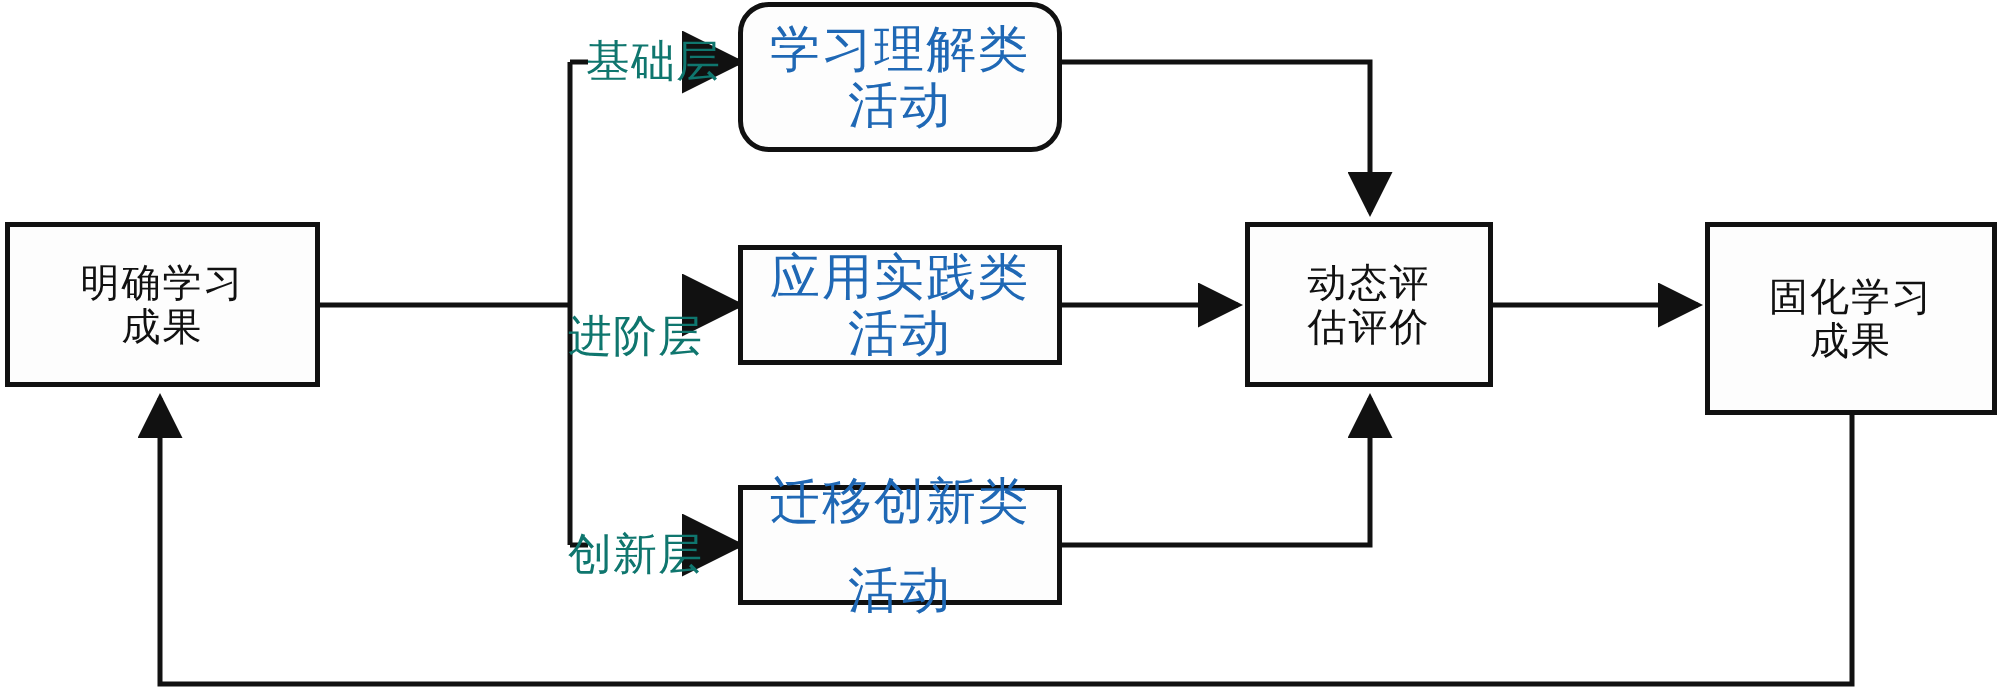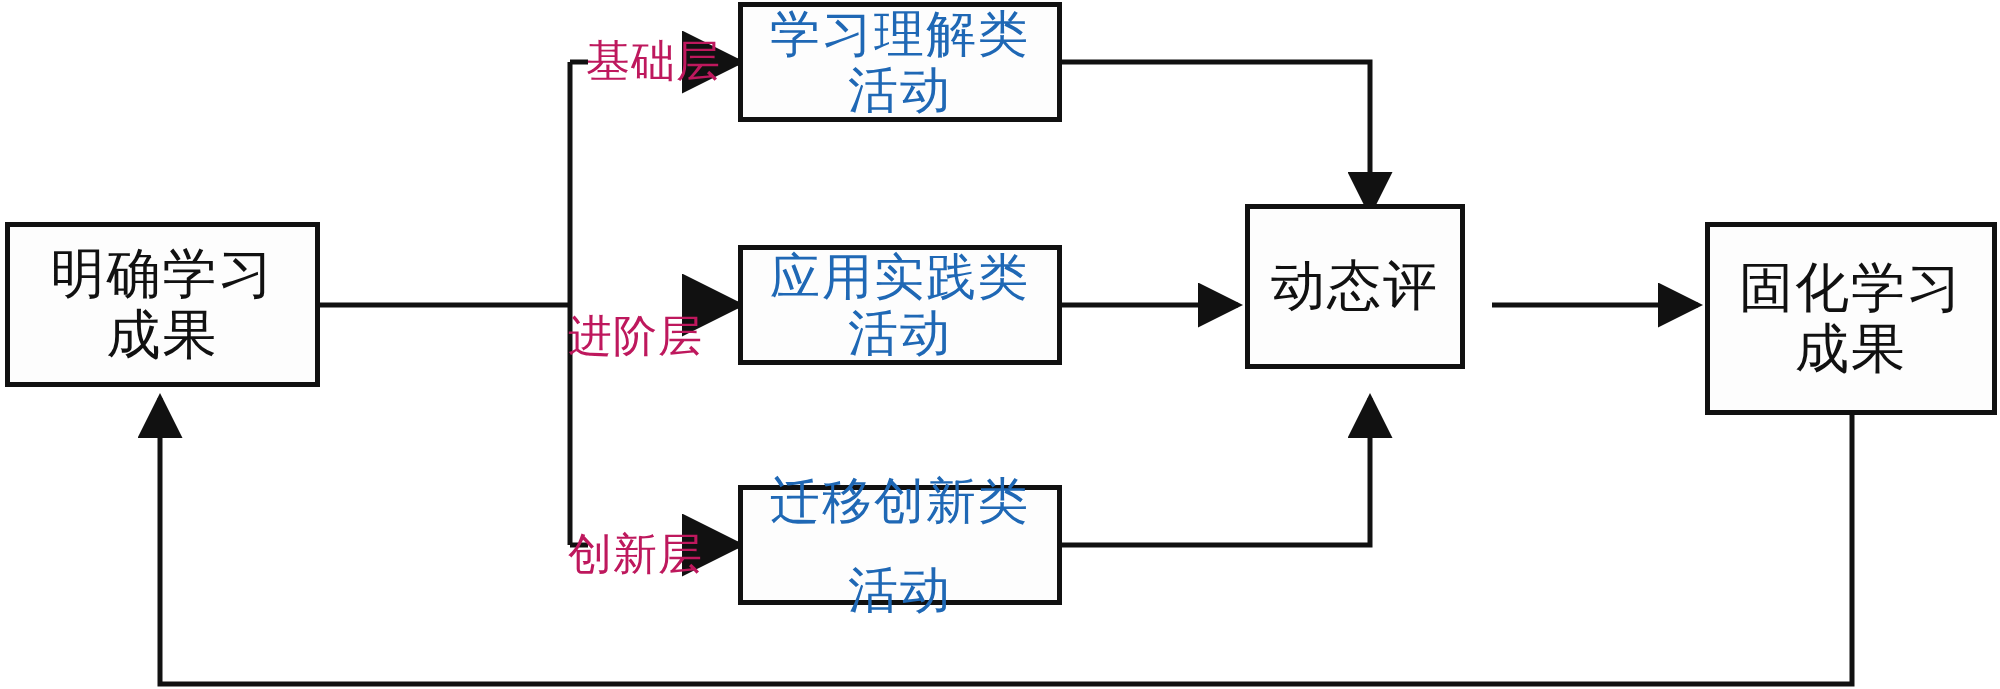--- a/index.html
+++ b/index.html
@@ -32,30 +32,30 @@
     display: flex;
     flex-direction: column;
     align-items: center;
     justify-content: center;
     text-align: center;
     line-height: 1.12;
     letter-spacing: 2px;
   }
   .node-dark {
     color: #111111;
-    font-size: 54px;
+    font-size: 39px;
   }
   .node-blue {
     color: #1f68b5;
     font-size: 50px;
   }
   .node-line { display: block; white-space: nowrap; }
   .edge-label {
     position: absolute;
-    color: #be185d;
+    color: #0f766e;
     font-size: 44px;
     letter-spacing: 1px;
     white-space: nowrap;
     line-height: 1;
   }
 </style>
 </head>
 <body>
 
 <div id="canvas">
@@ -91,37 +91,38 @@
     <line x1="1492" y1="305" x2="1698" y2="305" stroke="#111111" stroke-width="5" marker-end="url(#arrowR)"></line>
 
     <path d="M1852,387 L1852,684 L160,684 L160,398" fill="none" stroke="#111111" stroke-width="5" marker-end="url(#arrowD)"></path>
   </svg>
 
   <div class="node-box node-dark" style="left:5px; top:222px; width:315px; height:165px;">
     <span class="node-line">明确学习</span>
     <span class="node-line">成果</span>
   </div>
 
-  <div class="node-box node-blue" style="left:738px; top:2px; width:324px; height:120px;">
+  <div class="node-box node-blue" style="left:738px; top:2px; width:324px; height:150px;border-radius:31px;">
     <span class="node-line">学习理解类</span>
     <span class="node-line">活动</span>
   </div>
 
   <div class="node-box node-blue" style="left:738px; top:245px; width:324px; height:120px;">
     <span class="node-line">应用实践类</span>
     <span class="node-line">活动</span>
   </div>
 
   <div class="node-box node-blue" style="left:738px; top:485px; width:324px; height:120px;gap:33px;">
     <span class="node-line">迁移创新类</span>
     <span class="node-line">活动</span>
   </div>
 
-  <div class="node-box node-dark" style="left:1245px; top:204px; width:220px; height:165px;text-align:right;">
+  <div class="node-box node-dark" style="left:1245px; top:222px; width:248px; height:165px;text-align:right;">
     <span class="node-line">动态评</span>
+    <span class="node-line">估评价</span>
   </div>
 
   <div class="node-box node-dark" style="left:1705px; top:222px; width:292px; height:193px;">
     <span class="node-line">固化学习</span>
     <span class="node-line">成果</span>
   </div>
 
   <div class="edge-label" style="left:586px; top:40px;">基础层</div>
 
   <div class="edge-label" style="left:568px; top:283px;margin-top:32px;">进阶层</div>

